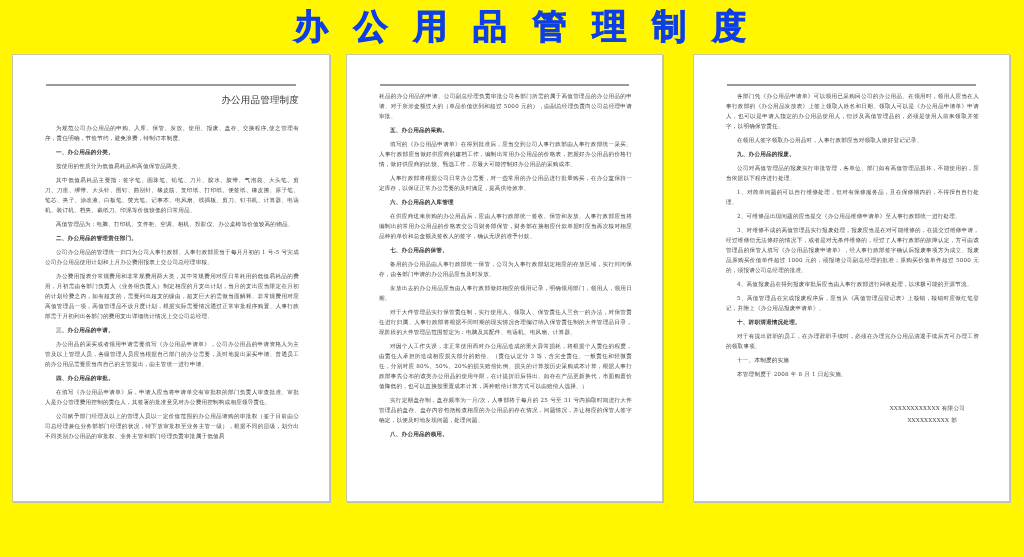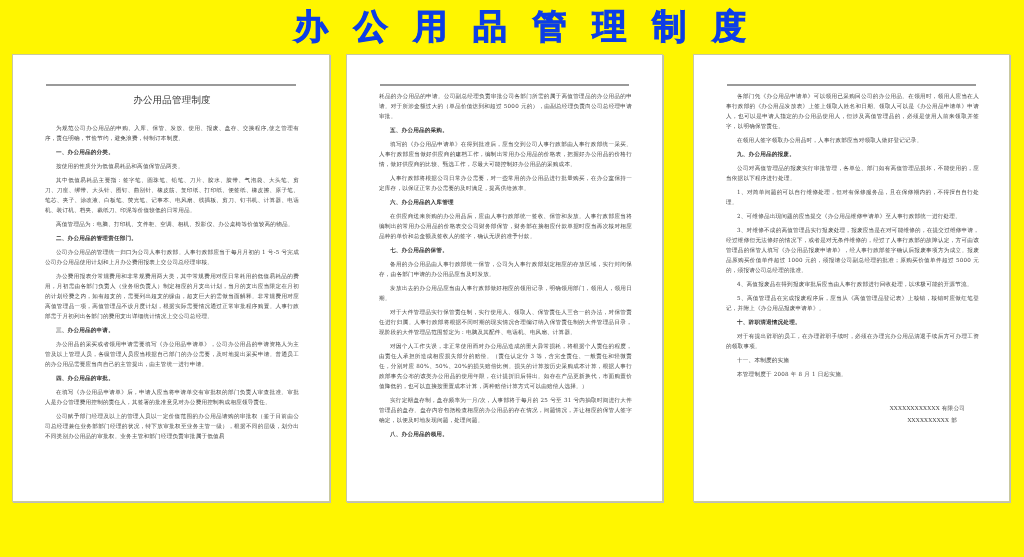--- a/index.html
+++ b/index.html
@@ -30,21 +30,21 @@
   .rule {
     position: absolute; top: 29px; left: 33px; right: 33px; height: 2px; background: #9a9a9a;
   }
   .content {
     position: absolute; top: 36px; left: 32px; right: 30px;
     font-size: 5.6px; line-height: 10px; color: #444;
     letter-spacing: 0.2px;
   }
   #page-1 .content { top: 38px; }
   .doc-title {
-    text-align: center; font-size: 9.5px; line-height: 14px; color: #333;
+    text-align: right; font-size: 9.5px; line-height: 14px; color: #333;
     margin: 0 0 16px 0; font-weight: normal;
   }
   .para { text-indent: 11px; margin: 0 0 4px 0; text-align: justify; }
   .heading { text-indent: 11px; margin: 0 0 4px 0; color: #333; font-weight: bold; }
   .sign { text-align: right; margin: 2px 0 0 0; }
   .sign.company { margin-top: 24px; padding-right: 14px; }
   .sign.dept { padding-right: 22px; }
 </style>
 </head>
 <body>

